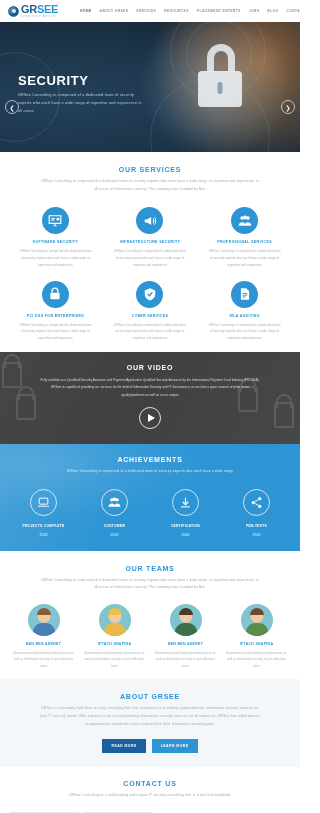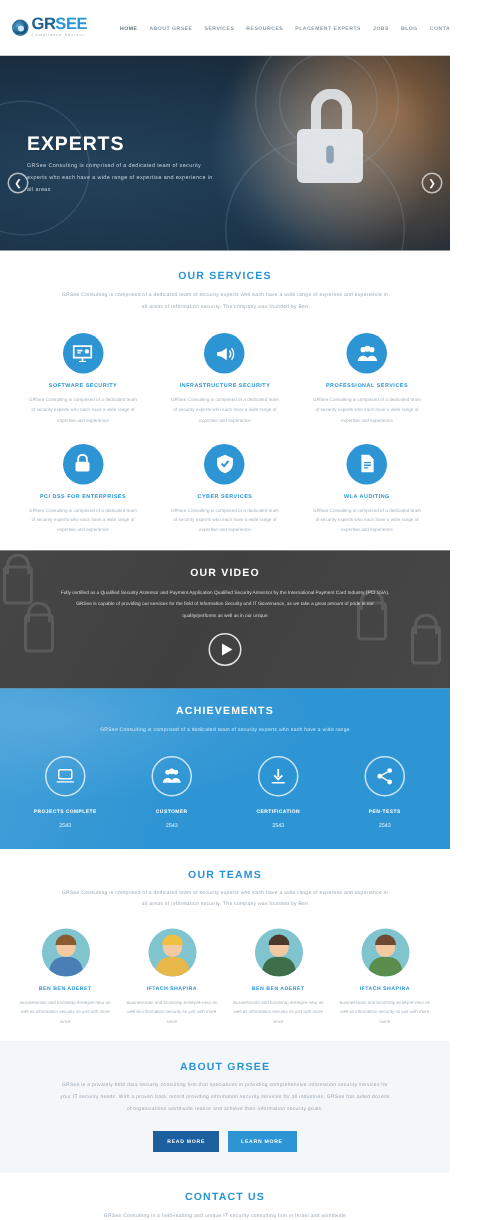--- a/index.html
+++ b/index.html
@@ -7,21 +7,21 @@
     width: 300px; height: 813px;
     font-family: "Liberation Sans", sans-serif;
     background: #ffffff;
     overflow: hidden;
     color: #6b7280;
   }
   .page { width: 300px; position: relative; }
 
   
   .topbar {
-    height: 37px; background: #ffffff;
+    height: 22px; background: #ffffff;
     display: flex; align-items: center;
     padding: 0 8px; position: relative; z-index: 30;
   }
   .logo { display: flex; align-items: center; gap: 2px; }
   .logo-mark {
     width: 11px; height: 11px; border-radius: 50%;
     background: radial-gradient(circle at 35% 35%, #5aa7d8 0%, #1b5a86 60%, #0d3853 100%);
     border: 1px solid #2b6f9e;
     position: relative;
   }
@@ -297,21 +297,21 @@
       <div class="ring" style="left:170px;top:-18px;width:96px;height:96px;"></div>
       <div class="ring" style="left:186px;top:-2px;width:66px;height:66px;"></div>
       <div class="ring" style="left:150px;top:56px;width:120px;height:120px;"></div>
       <div class="ring" style="left:-30px;top:30px;width:90px;height:90px;"></div>
     </div>
     <div class="hero-lock">
       <div class="lock-shackle"></div>
       <div class="lock-body"></div>
     </div>
     <div class="hero-inner">
-      <div class="hero-title">EXPERTS</div>
+      <div class="hero-title">SECURITY</div>
       <div class="hero-desc">GRSee Consulting is comprised of a dedicated team of security experts who each have a wide range of expertise and experience in all areas</div>
     </div>
     <div class="hero-arrow">❮</div>
     <div class="hero-arrow right">❯</div>
   </div>
 
   <div class="sec">
     <div class="sec-title">OUR SERVICES</div>
     <div class="sec-sub">GRSee Consulting is comprised of a dedicated team of security experts who each have a wide range of expertise and experience in all areas of information security. The company was founded by Ben</div>
     <div class="svc-grid" id="svc-grid">

